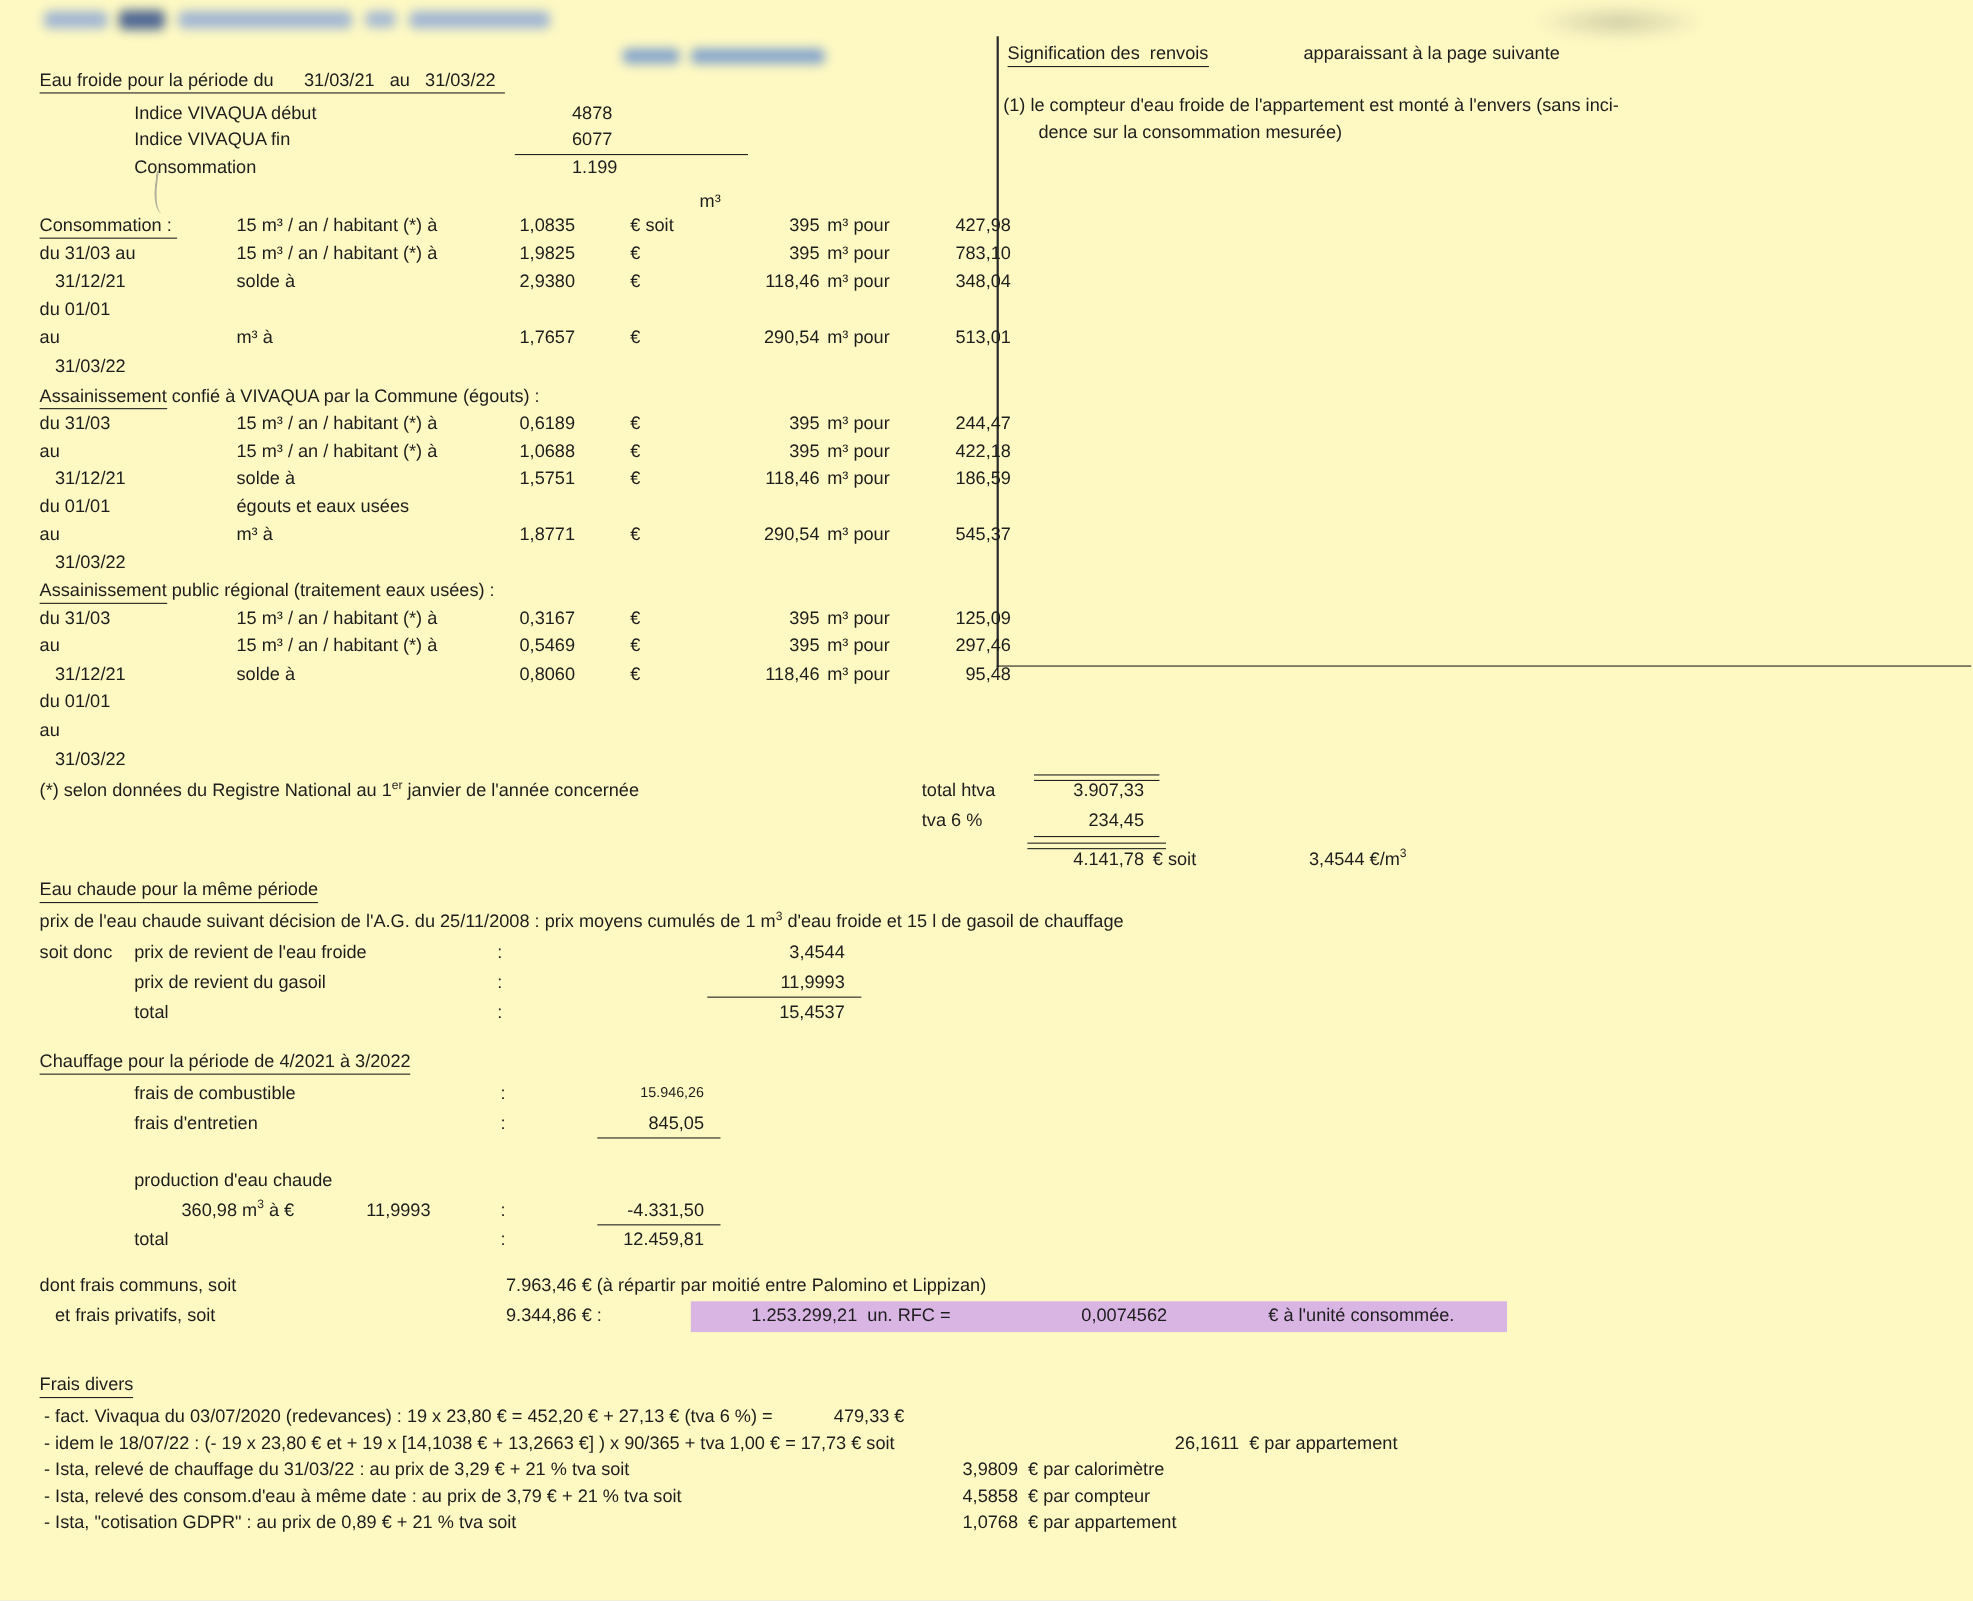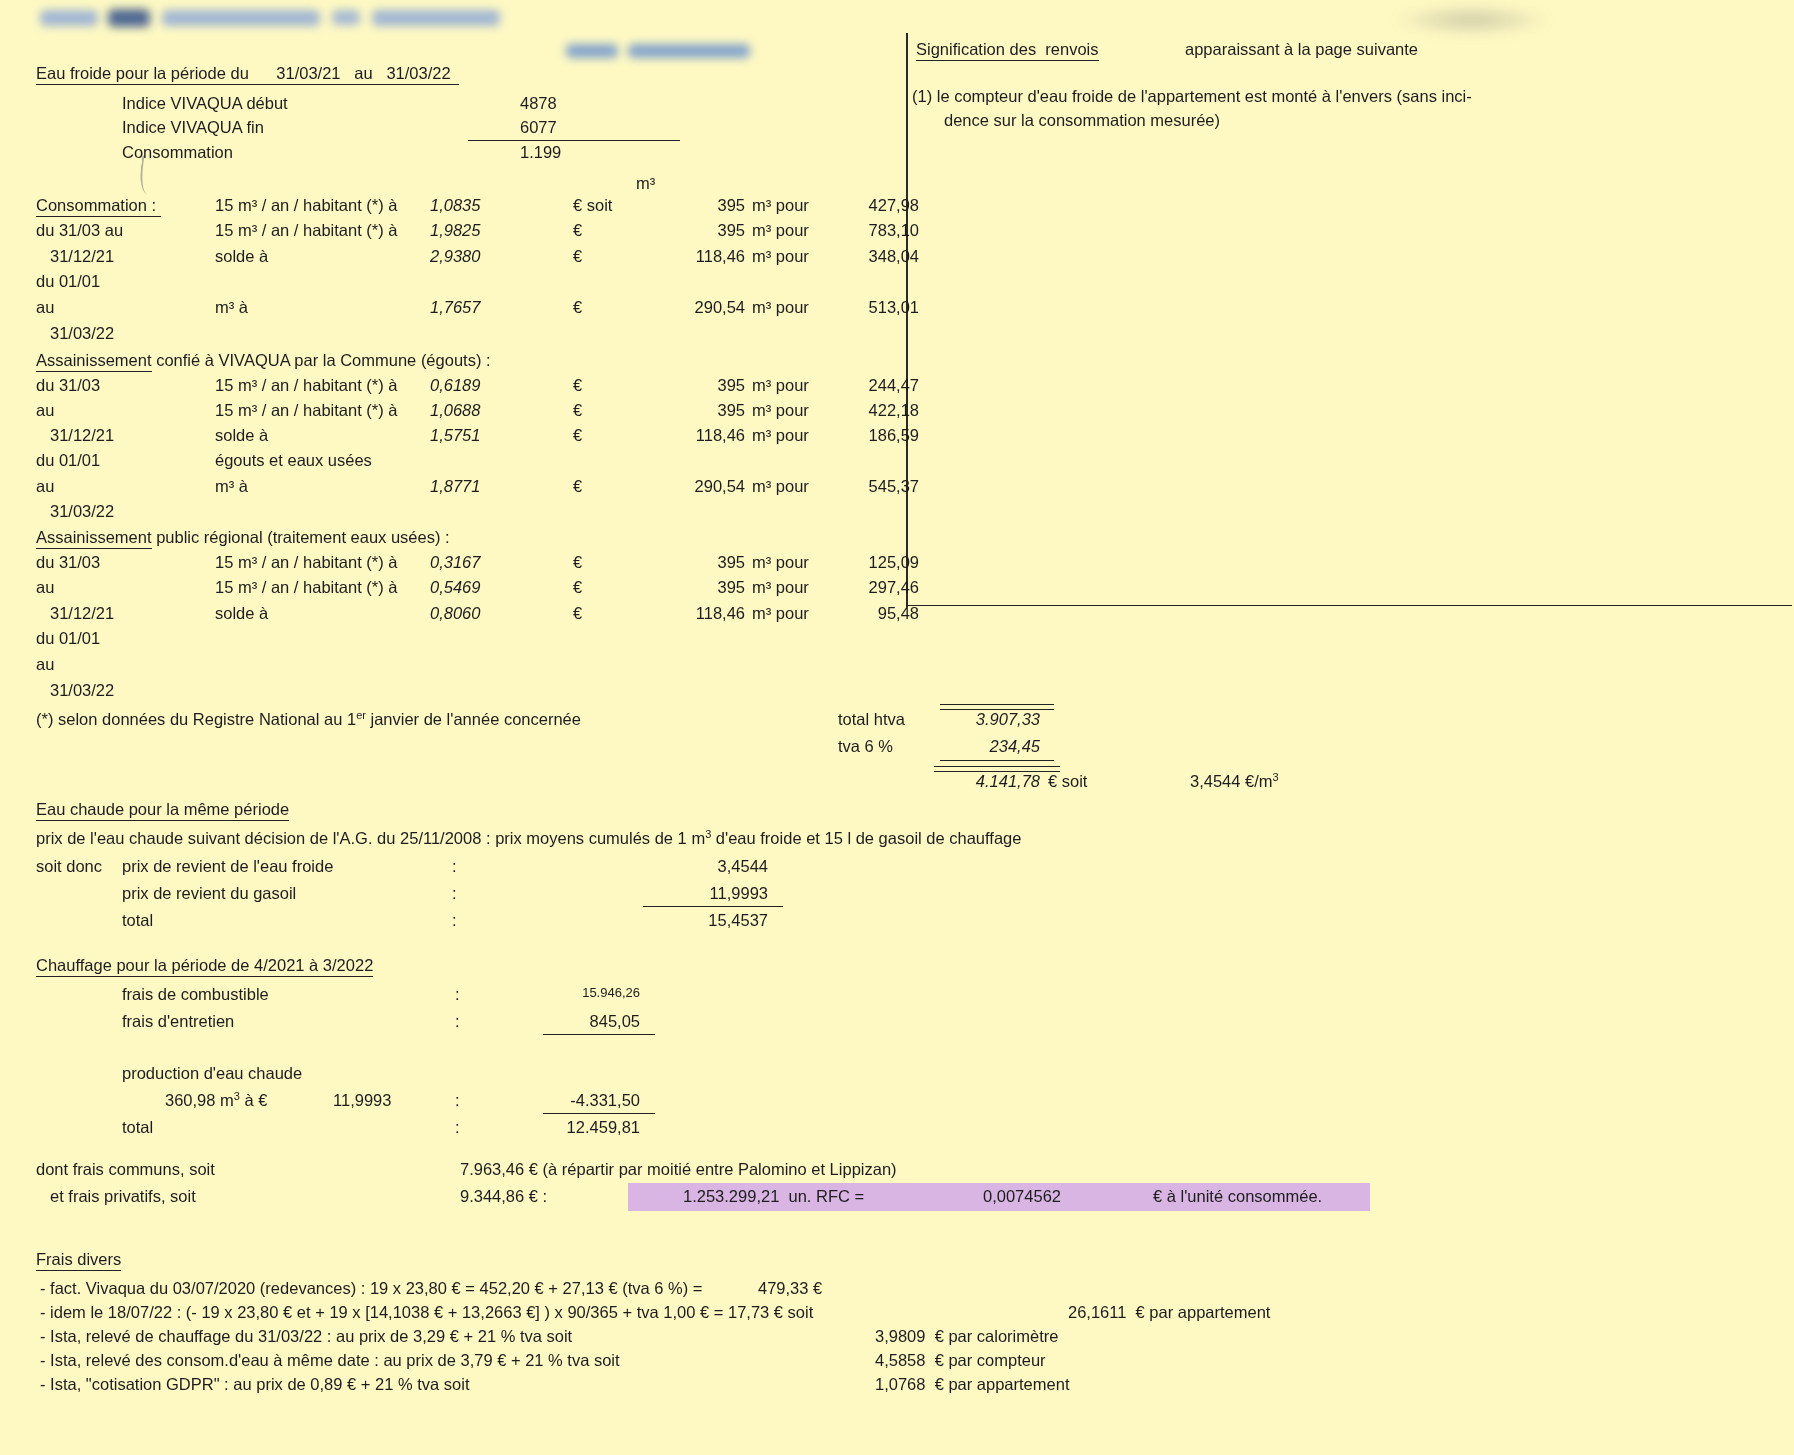--- a/index.html
+++ b/index.html
@@ -7,32 +7,32 @@
         font-family:"Liberation Sans","DejaVu Sans",sans-serif;font-size:16.5px;color:#1d1d1d;overflow:hidden;}
   .t{position:absolute;white-space:pre;}
   .c{position:absolute;white-space:pre;}
   .row{position:absolute;left:0;width:100%;height:26px;}
   .ul{border-bottom:1.6px solid #222;padding-bottom:2px;}
   sup{font-size:11px;line-height:0;}
   
   .wc1{left:36px;}
   .wc1i{left:50px;}
   .wc2{left:215px;}
-  .wprice{left:430px;width:135px;text-align:left;font-style:italic;}
+  .wprice{left:430px;width:135px;text-align:center;}
   .wpsuf{left:573px;}
   .wvol{left:645px;width:100px;text-align:right;}
   .wvunit{left:752px;}
   .wamt{left:816px;width:103px;text-align:right;}
   
   .hlabel{left:122px;}
   .hval{left:520px;width:108px;}
   .hunit{left:636px;margin-top:31px;}
   
   .tlabel{left:838px;}
-  .tval{left:930px;width:110px;text-align:right;font-style:italic;}
+  .tval{left:930px;width:110px;text-align:right;}
   
   .eclabel{left:122px;}
   .eccolon{left:452px;}
   .ecval{left:640px;width:128px;text-align:right;}
   .chcolon{left:455px;}
   .chval{left:515px;width:125px;text-align:right;}
   .sm{font-size:13px;}
   
   .hline{position:absolute;height:0;border-top:1.6px solid #222;}
   .dline{position:absolute;height:4px;border-top:1.4px solid #222;border-bottom:1.4px solid #222;}

